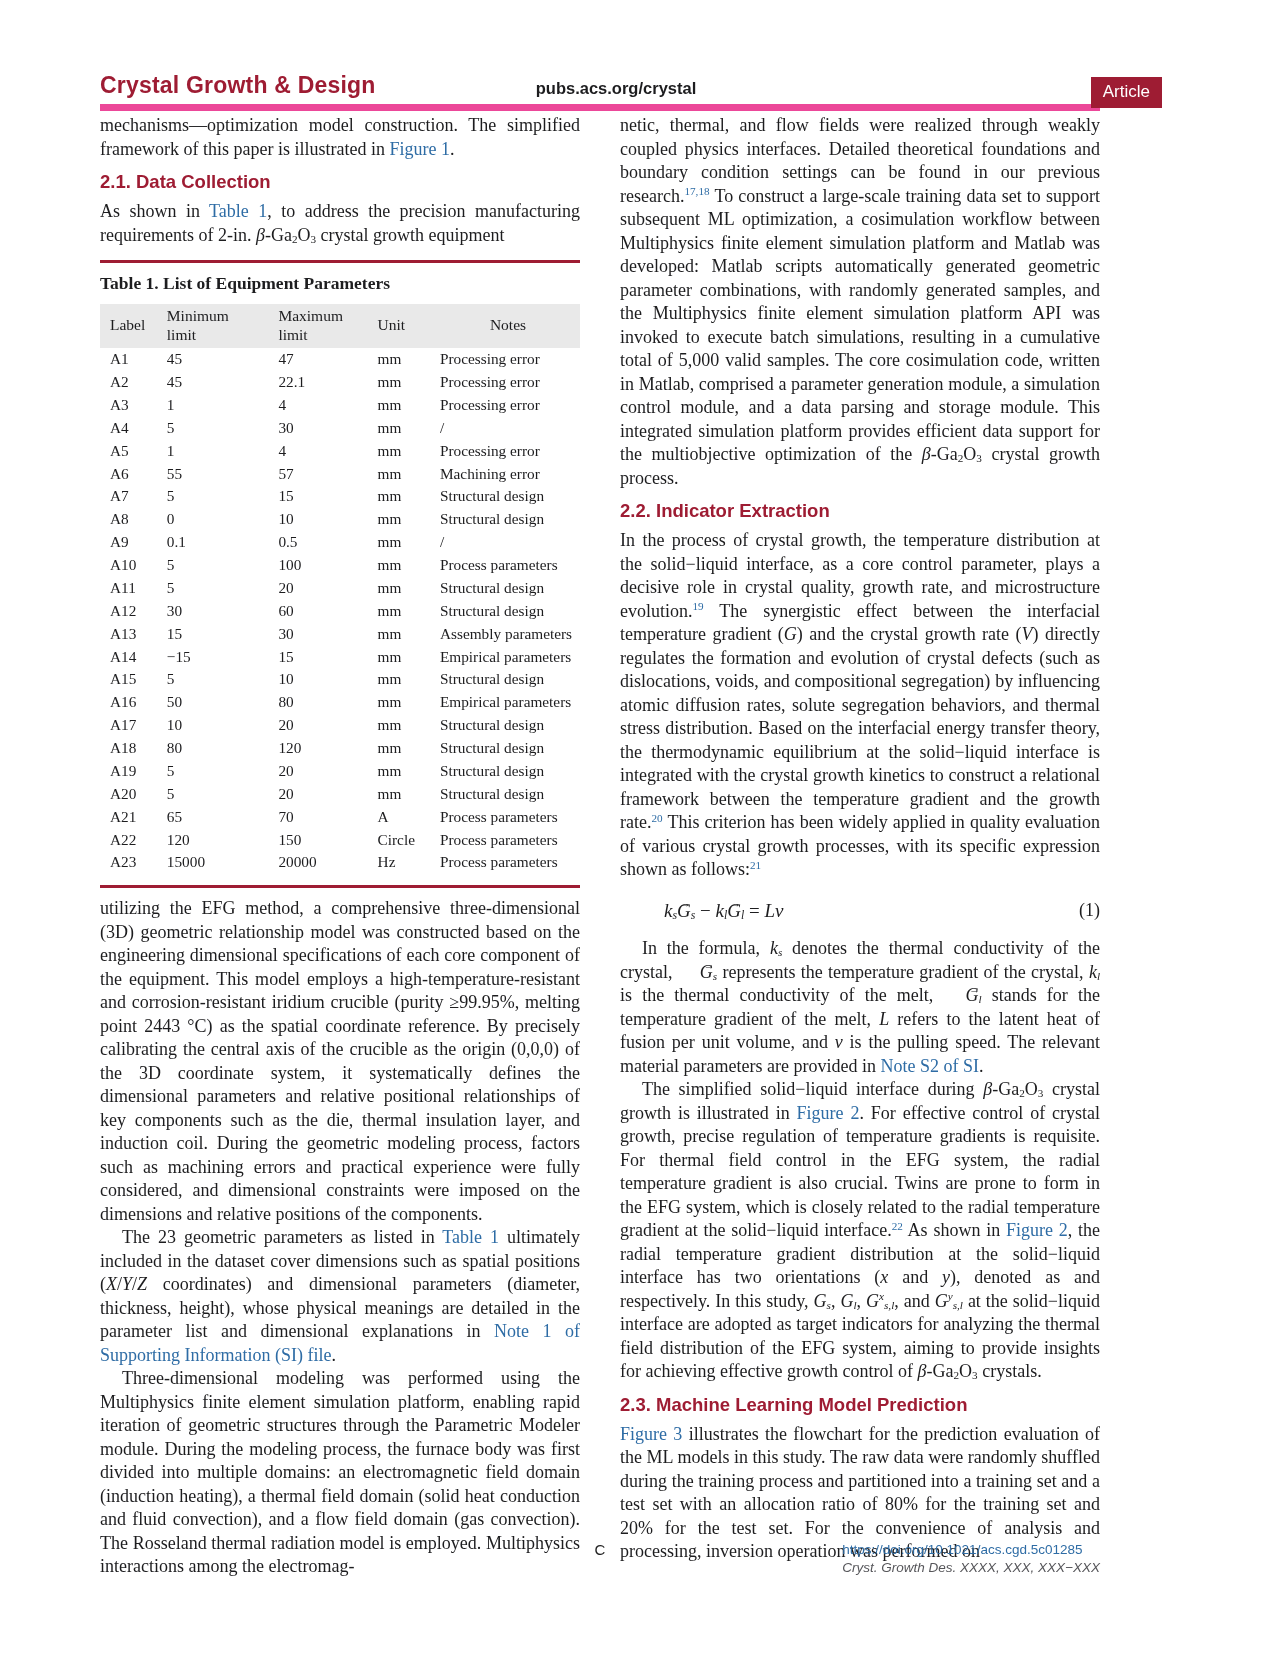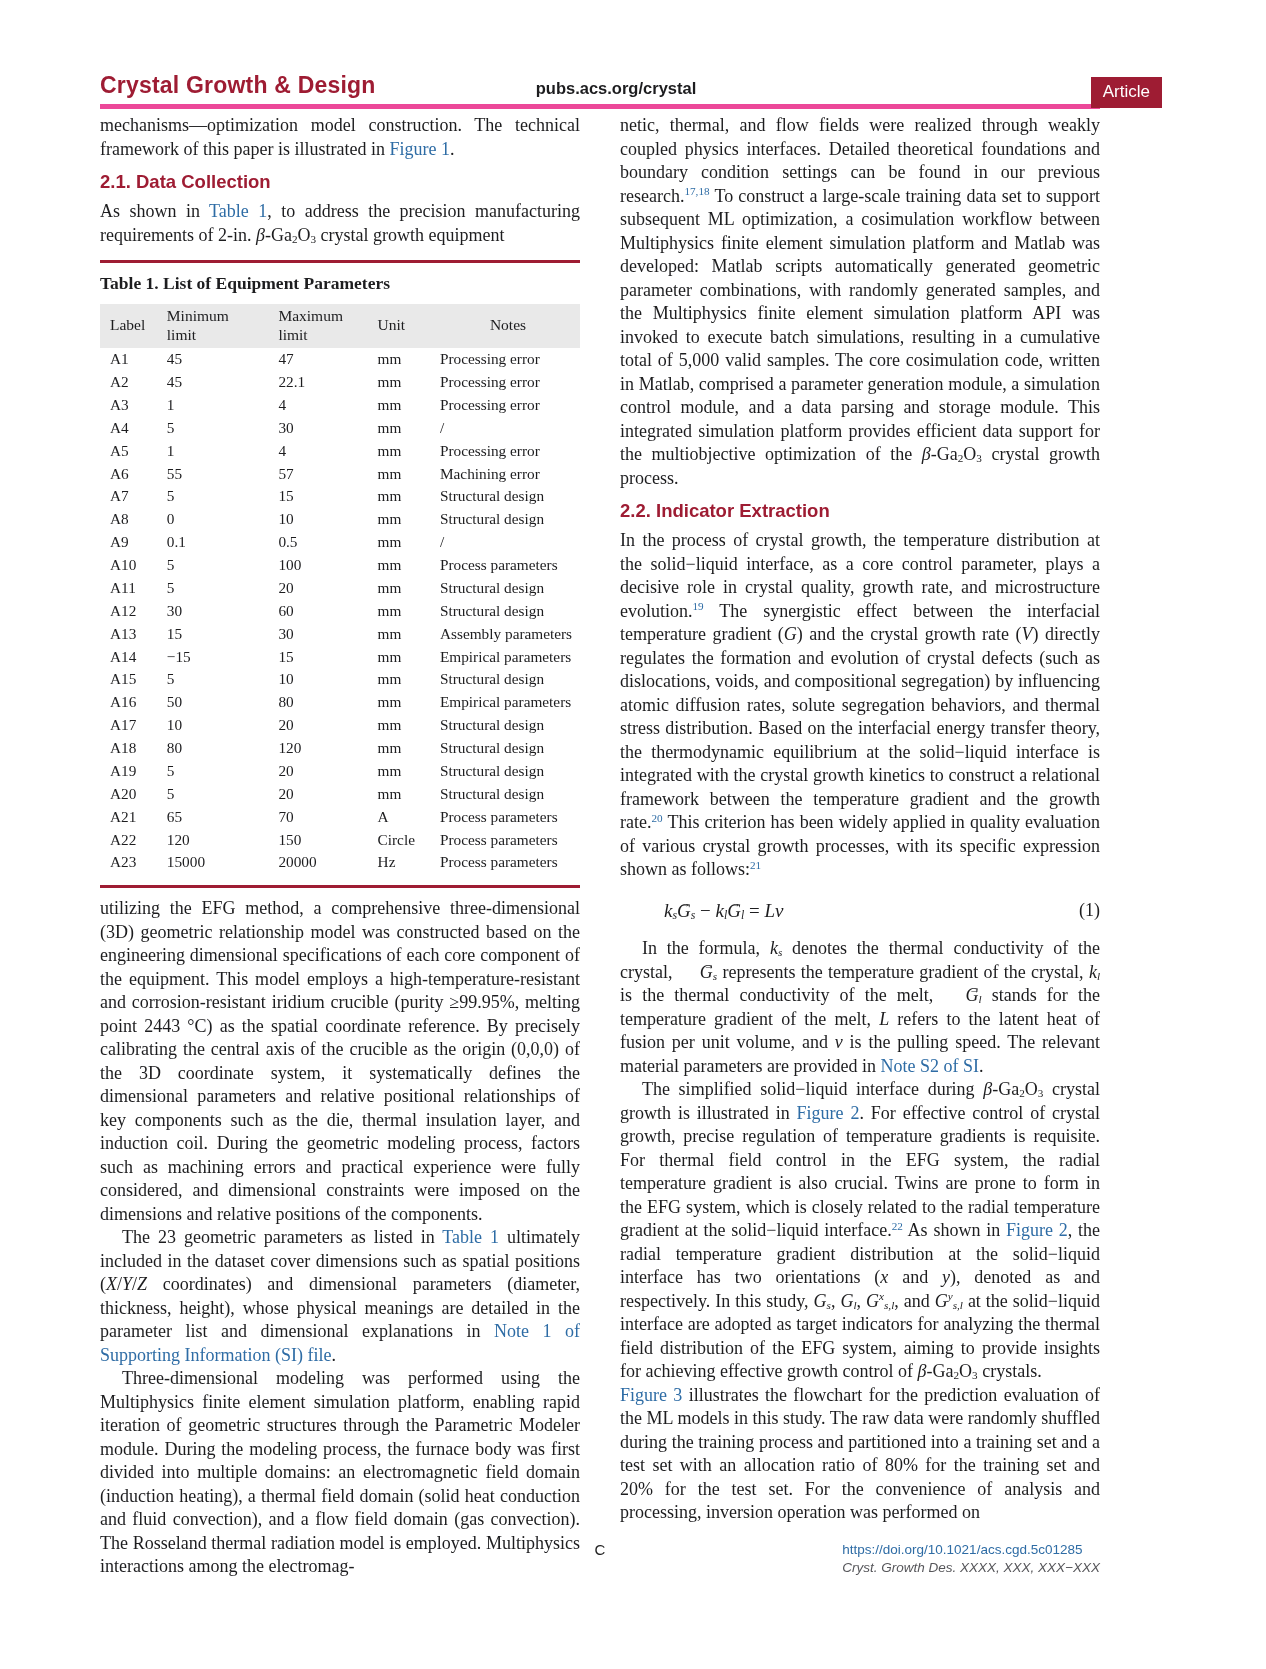--- a/index.html
+++ b/index.html
@@ -1,21 +1,21 @@
 <!DOCTYPE html>
 <html><head>
 <meta charset="utf-8">
 <style>
   html,body{margin:0;padding:0;background:#ffffff;}
   .page{position:relative;width:1266px;height:1669px;background:#fff;overflow:hidden;
         font-family:"Liberation Serif",serif;color:#1d1d1f;}
 
   
   .header{position:absolute;top:72px;left:100px;width:1000px;height:32px;
-          border-bottom:5px solid #ec4899;}
+          border-bottom:7px solid #ec4899;}
   .journal-title{position:absolute;left:0;bottom:5px;font-family:"Liberation Sans",sans-serif;
           font-weight:700;font-size:23px;color:#9e1c33;letter-spacing:.2px;}
   .site{position:absolute;left:50%;transform:translateX(-50%);bottom:6px;
           font-family:"Liberation Sans",sans-serif;font-weight:700;font-size:16.5px;color:#1d1d1f;padding-left:32px;}
   .badge{position:absolute;right:-62px;bottom:-4px;background:#9e1c33;color:#fff;
           font-family:"Liberation Sans",sans-serif;font-size:17px;padding:5px 12px 6px;}
 
   
   .content{position:absolute;top:114px;left:100px;width:1000px;display:flex;gap:40px;}
   .col{width:480px;font-size:18px;line-height:23.5px;text-align:justify;}
@@ -67,21 +67,21 @@
 
   <header class="header">
     <div class="journal-title">Crystal Growth &amp; Design</div>
     <div class="site">pubs.acs.org/crystal</div>
     <div class="badge">Article</div>
   </header>
 
   <main class="content">
 
     <div class="col">
-      <p><span>mechanisms—optimization model construction. The technical framework of this paper is illustrated in </span><span class="link">Figure 1</span><span>.</span></p>
+      <p><span>mechanisms—optimization model construction. The simplified framework of this paper is illustrated in </span><span class="link">Figure 1</span><span>.</span></p>
 
       <h2 class="sec-heading">2.1. Data Collection</h2>
 
       <p><span>As shown in </span><span class="link">Table 1</span><span>, to address the precision manufacturing requirements of 2-in. </span><span class="it">β</span><span>-Ga</span><sub>2</sub><span>O</span><sub>3</sub><span> crystal growth equipment</span></p>
 
       <section class="table-block">
         <div class="rule-red"></div>
         <div class="table-caption">Table 1. List of Equipment Parameters</div>
         <table>
             <thead>
@@ -273,20 +273,21 @@
       <p><span>In the process of crystal growth, the temperature distribution at the solid−liquid interface, as a core control parameter, plays a decisive role in crystal quality, growth rate, and microstructure evolution.</span><sup class="link">19</sup><span> The synergistic effect between the interfacial temperature gradient (</span><span class="it">G</span><span>) and the crystal growth rate (</span><span class="it">V</span><span>) directly regulates the formation and evolution of crystal defects (such as dislocations, voids, and compositional segregation) by influencing atomic diffusion rates, solute segregation behaviors, and thermal stress distribution. Based on the interfacial energy transfer theory, the thermodynamic equilibrium at the solid−liquid interface is integrated with the crystal growth kinetics to construct a relational framework between the temperature gradient and the growth rate.</span><sup class="link">20</sup><span> This criterion has been widely applied in quality evaluation of various crystal growth processes, with its specific expression shown as follows:</span><sup class="link">21</sup></p>
 
       <div class="equation">
         <span class="eq-body"><span class="it">k</span><sub class="it">s</sub><span class="vec">G</span><sub class="it">s</sub><span> − </span><span class="it">k</span><sub class="it">l</sub><span class="vec">G</span><sub class="it">l</sub><span> = </span><span class="it">Lv</span></span>
         <span class="eq-num">(1)</span>
       </div>
 
       <p class="p-indent"><span>In the formula, </span><span class="it">k</span><sub class="it">s</sub><span> denotes the thermal conductivity of the crystal, </span><span class="vec">G</span><sub class="it">s</sub><span> represents the temperature gradient of the crystal, </span><span class="it">k</span><sub class="it">l</sub><span> is the thermal conductivity of the melt, </span><span class="vec">G</span><sub class="it">l</sub><span> stands for the temperature gradient of the melt, </span><span class="it">L</span><span> refers to the latent heat of fusion per unit volume, and </span><span class="it">v</span><span> is the pulling speed. The relevant material parameters are provided in </span><span class="link">Note S2 of SI</span><span>.</span></p>
       <p class="p-indent"><span>The simplified solid−liquid interface during </span><span class="it">β</span><span>-Ga</span><sub>2</sub><span>O</span><sub>3</sub><span> crystal growth is illustrated in </span><span class="link">Figure 2</span><span>. For effective control of crystal growth, precise regulation of temperature gradients is requisite. For thermal field control in the EFG system, the radial temperature gradient is also crucial. Twins are prone to form in the EFG system, which is closely related to the radial temperature gradient at the solid−liquid interface.</span><sup class="link">22</sup><span> As shown in </span><span class="link">Figure 2</span><span>, the radial temperature gradient distribution at the solid−liquid interface has two orientations (</span><span class="it">x</span><span> and </span><span class="it">y</span><span>), denoted as and respectively. In this study, </span><span class="it">G</span><sub class="it">s</sub><span>, </span><span class="it">G</span><sub class="it">l</sub><span>, </span><span class="it">G</span><sup class="it">x</sup><sub class="it">s,l</sub><span>, and </span><span class="it">G</span><sup class="it">y</sup><sub class="it">s,l</sub><span> at the solid−liquid interface are adopted as target indicators for analyzing the thermal field distribution of the EFG system, aiming to provide insights for achieving effective growth control of </span><span class="it">β</span><span>-Ga</span><sub>2</sub><span>O</span><sub>3</sub><span> crystals.</span></p>
 
+      <h2 class="sec-heading">2.3. Machine Learning Model Prediction</h2>
 
       <p><span class="link">Figure 3</span><span> illustrates the flowchart for the prediction evaluation of the ML models in this study. The raw data were randomly shuffled during the training process and partitioned into a training set and a test set with an allocation ratio of 80% for the training set and 20% for the test set. For the convenience of analysis and processing, inversion operation was performed on</span></p>
     </div>
 
   </main>
 
   <footer class="footer">
     <div class="page-letter">C</div>
     <div class="footer-right">
       <div class="doi">https://doi.org/10.1021/acs.cgd.5c01285</div>

